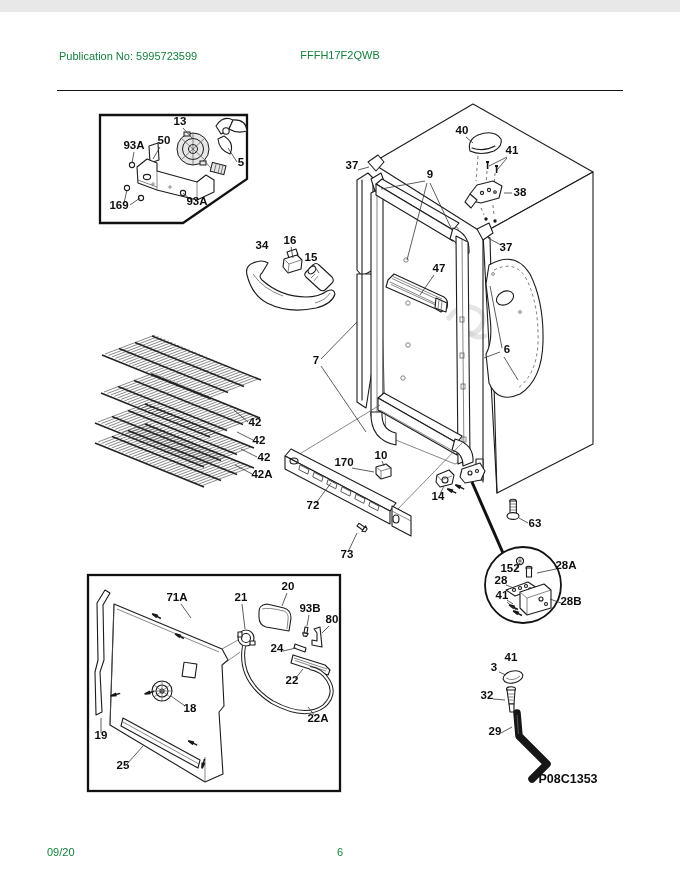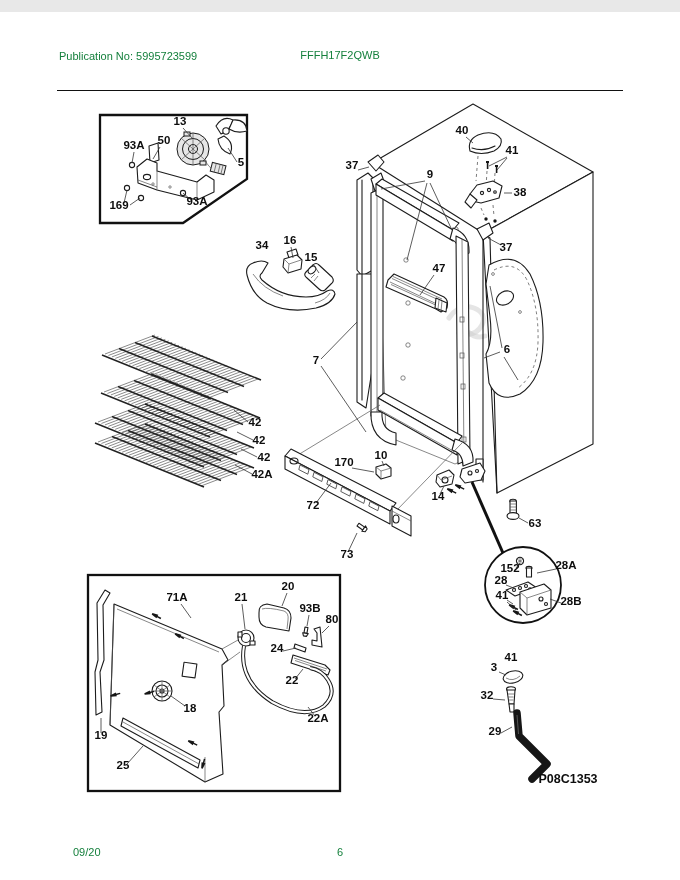--- a/index.html
+++ b/index.html
@@ -2,21 +2,21 @@
 <html><head>
 <meta charset="utf-8">
 <style>
   html,body { margin:0; padding:0; background:#e8e8e8; }
   .page { width:680px; height:880px; position:relative; background:#ffffff;
           font-family:"Liberation Sans", sans-serif; color:#15803d; margin:12px auto; overflow:hidden; }
   .hdr-pub  { position:absolute; left:59px;  top:38px;  font-size:11px; }
   .hdr-model{ position:absolute; left:0; right:0; top:37px; text-align:center; font-size:11px; }
   .hdr-title{ position:absolute; left:0; right:0; top:60px; text-align:center; font-size:12.5px; font-weight:bold; letter-spacing:.4px; }
   .rule     { position:absolute; left:57px; right:57px; top:78px; border-top:1.7px solid #111; }
-  .ftr-date { position:absolute; left:73px; top:834px; font-size:11px; }
+  .ftr-date { position:absolute; left:47px; top:834px; font-size:11px; }
   .ftr-page { position:absolute; left:0; right:0; top:834px; text-align:center; font-size:11px; }
   svg.diagram { position:absolute; left:0; top:0; }
   .ln   { fill:none; stroke:#1c1c1c; stroke-width:1.1; stroke-linejoin:round; stroke-linecap:round; }
   .lnw  { fill:#ffffff; stroke:#1c1c1c; stroke-width:1.1; stroke-linejoin:round; }
   .thin { fill:none; stroke:#555; stroke-width:.7; }
   .dash { fill:none; stroke:#444; stroke-width:.7; stroke-dasharray:3 3; }
   .leader { stroke:#333; stroke-width:.8; fill:none; }
   .box  { fill:none; stroke:#111; stroke-width:2.3; stroke-linejoin:miter; }
   .callout { font:bold 11.5px "Liberation Sans", sans-serif; fill:#0d0d0d; text-anchor:middle; }
   .callout.code { font-size:12.5px; }

